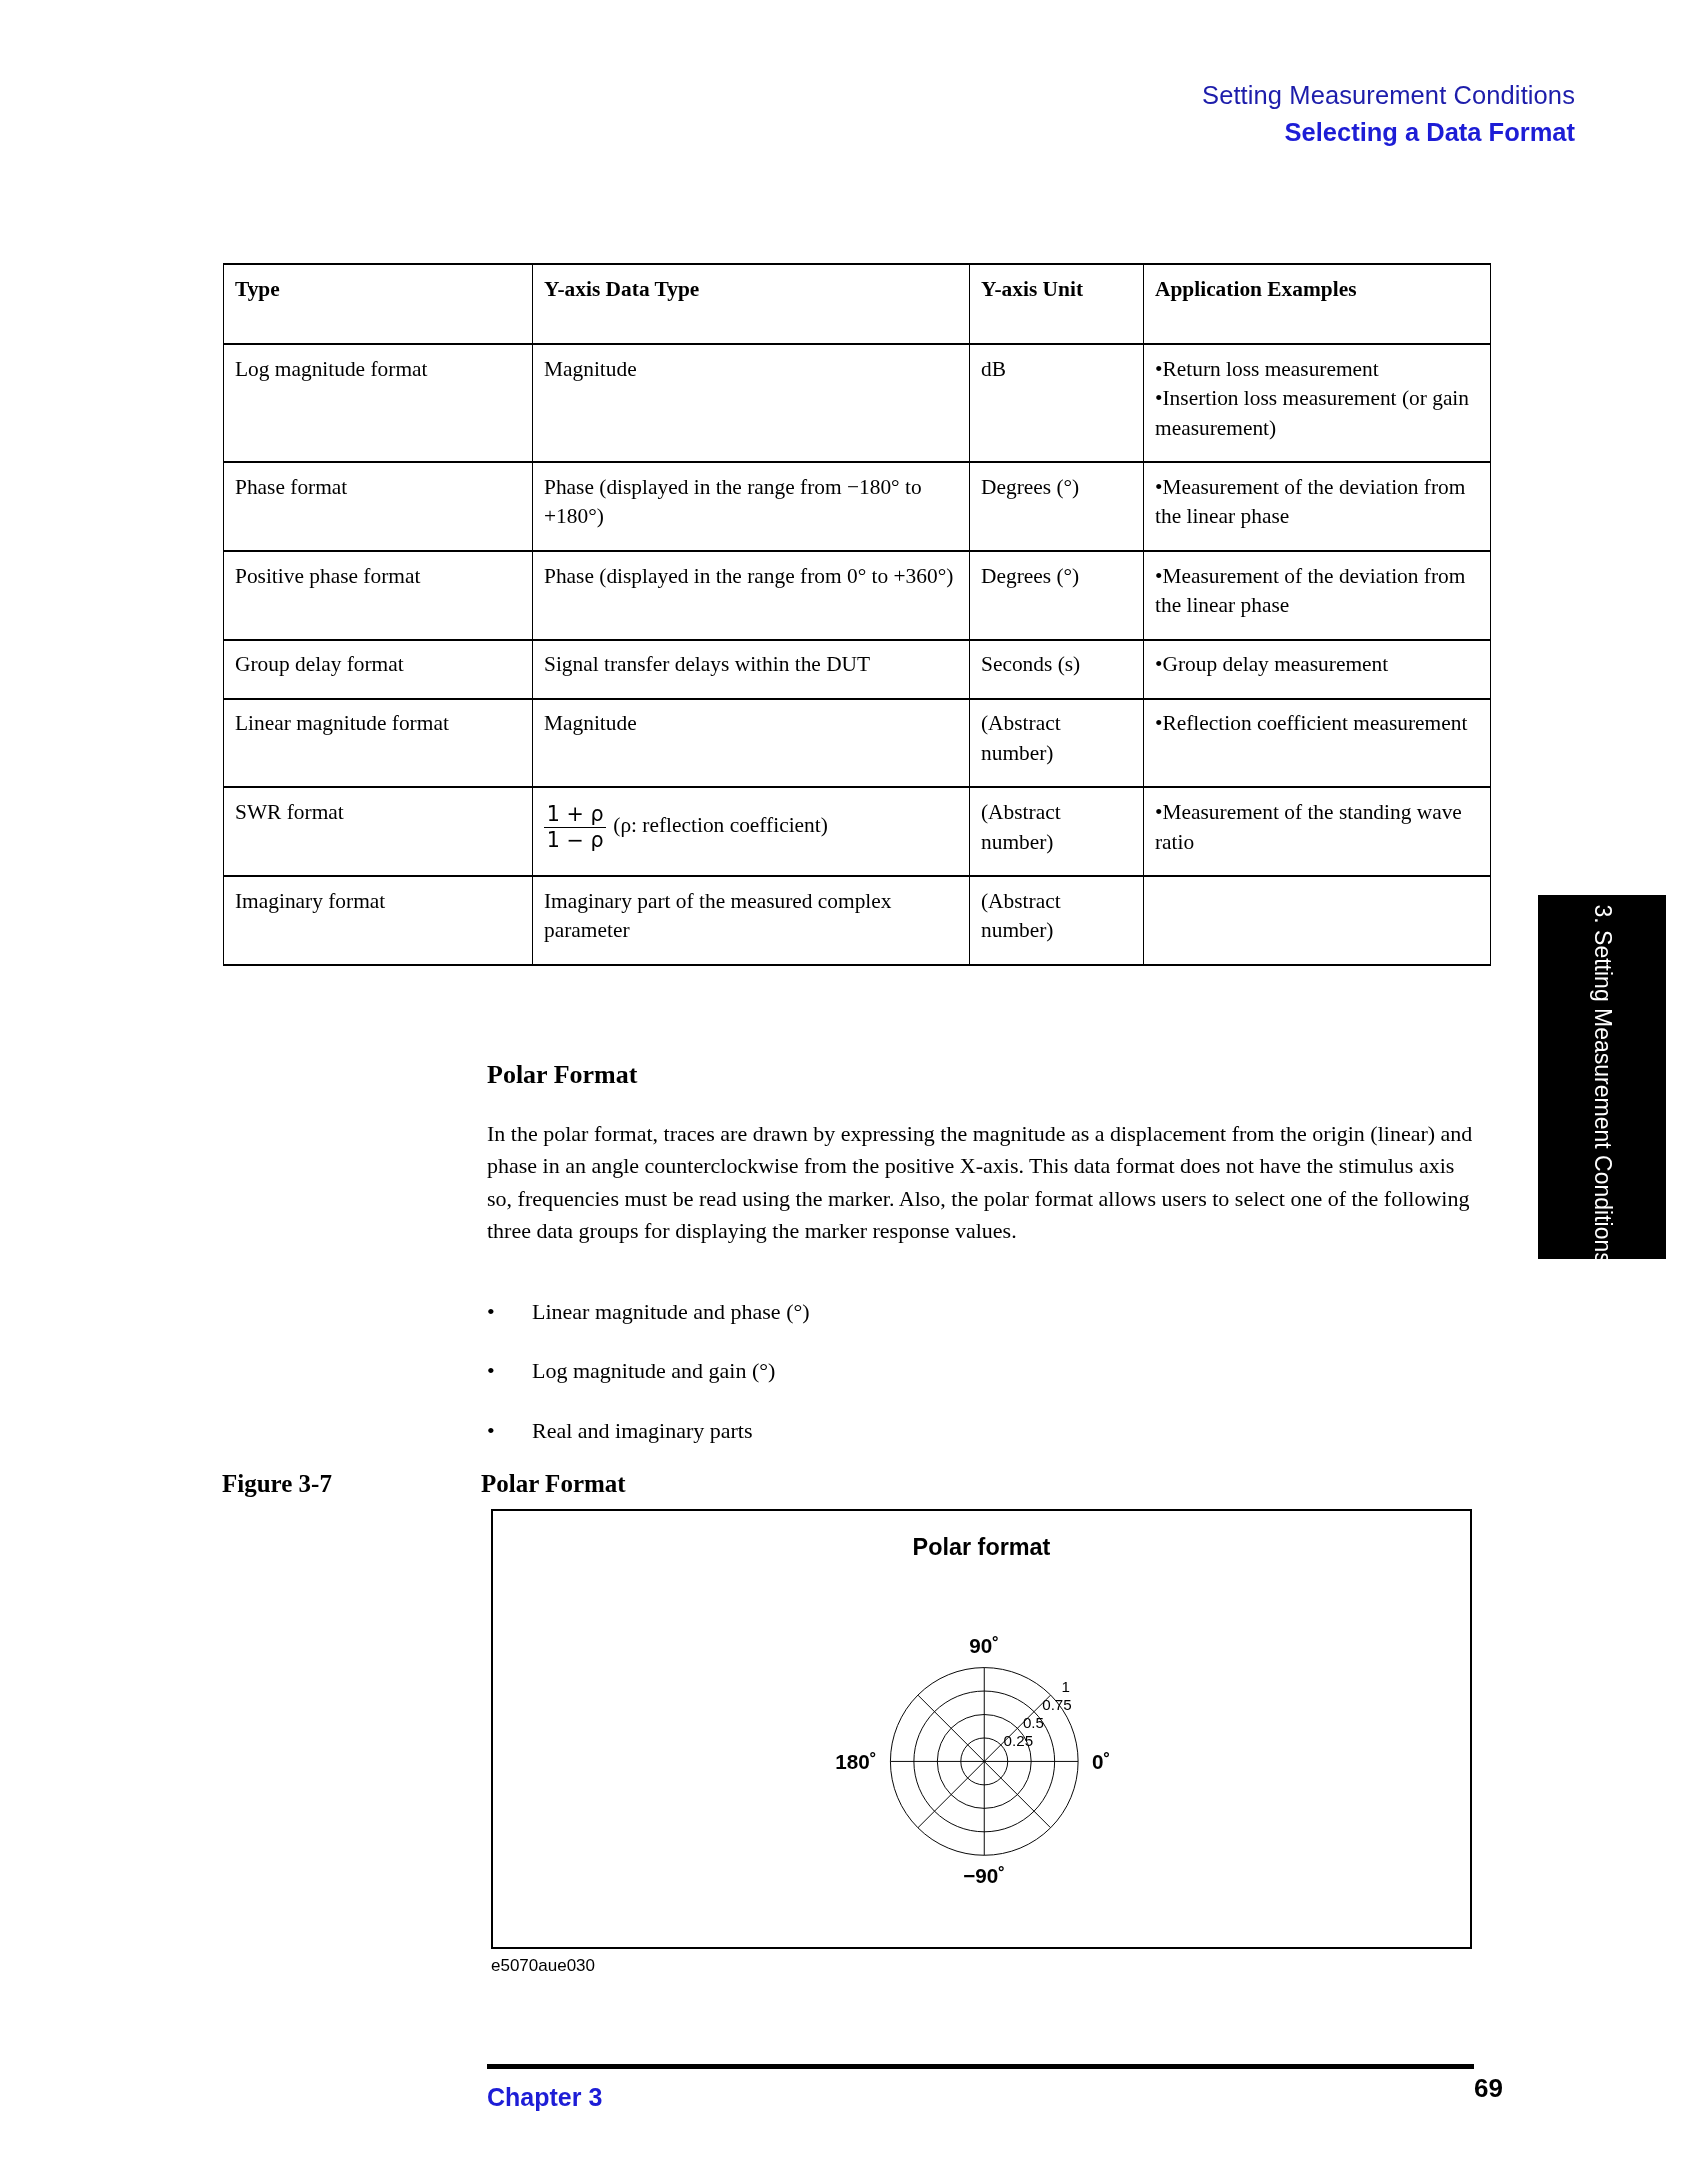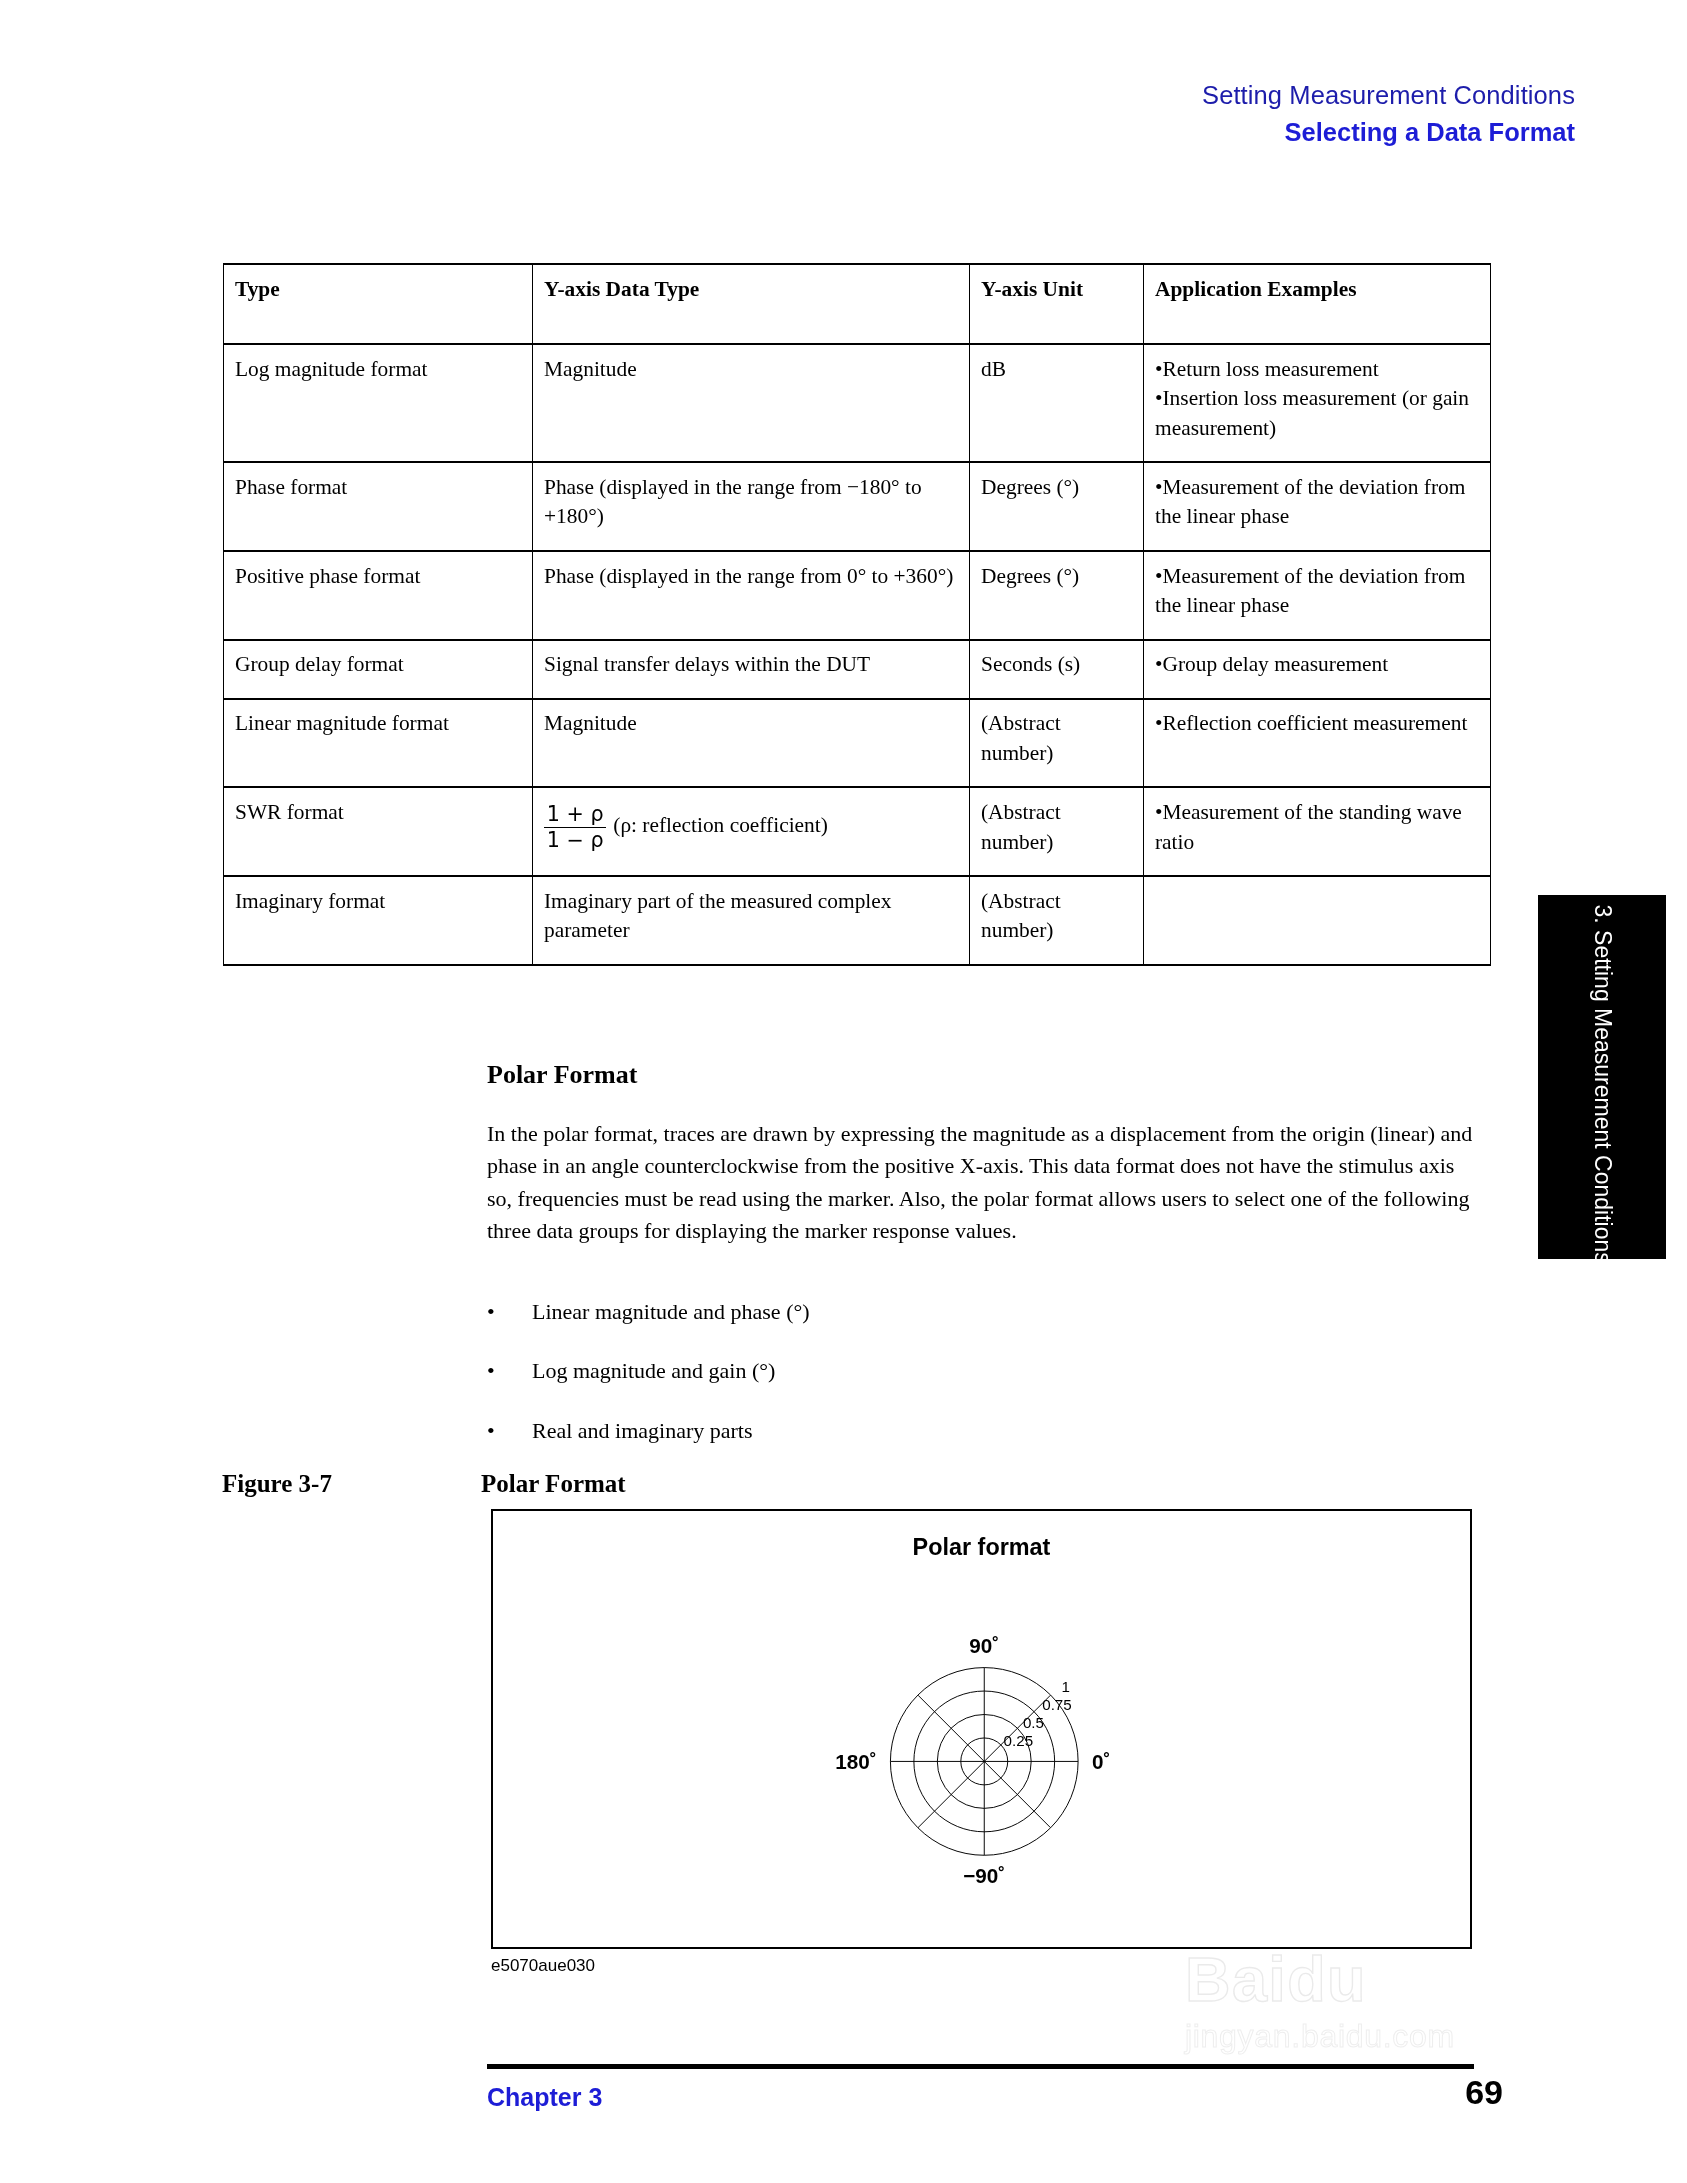--- a/index.html
+++ b/index.html
@@ -109,21 +109,21 @@
   }
 
   
   .foot-rule{position:absolute;left:487px;top:2064px;width:987px;height:4.8px;background:#000;}
   .foot-chap{
     position:absolute;left:487px;top:2074px;
     font-family:"Liberation Sans", sans-serif;font-size:25px;font-weight:bold;color:#1d1dd6;margin-top:9px;
   }
   .foot-page{
     position:absolute;left:1420px;top:2073px;width:83px;text-align:right;
-    font-family:"Liberation Sans", sans-serif;font-size:34px;font-weight:bold;color:#000;
+    font-family:"Liberation Sans", sans-serif;font-size:26px;font-weight:bold;color:#000;
   }
 
   
   .wm{
     position:absolute;left:1185px;top:1943px;width:413px;height:207px;
     pointer-events:none;opacity:.20;
   }
   .wm .wm-main{
     font-family:"Liberation Sans", sans-serif;font-size:63px;font-weight:bold;
     color:transparent;-webkit-text-stroke:1.4px #999;letter-spacing:1.4px;
@@ -271,23 +271,19 @@
       <text class="rlabel" x="796" y="288" text-anchor="start">0.75</text>
       <text class="rlabel" x="824" y="262" text-anchor="start">1</text>
     </svg>
   </div>
   <div class="fig-id">e5070aue030</div>
 
   <div class="side-tab">
     <span>3. Setting Measurement Conditions</span>
   </div>
 
-  <div class="wm">
-    <div class="wm-main">Baidu</div>
-    <div class="wm-sub">jingyan.baidu.com</div>
-  </div>
 
   <div class="foot-rule"></div>
   <div class="foot-chap">Chapter 3</div>
   <div class="foot-page">69</div>
 
 </div>
 
 
 </body></html>

